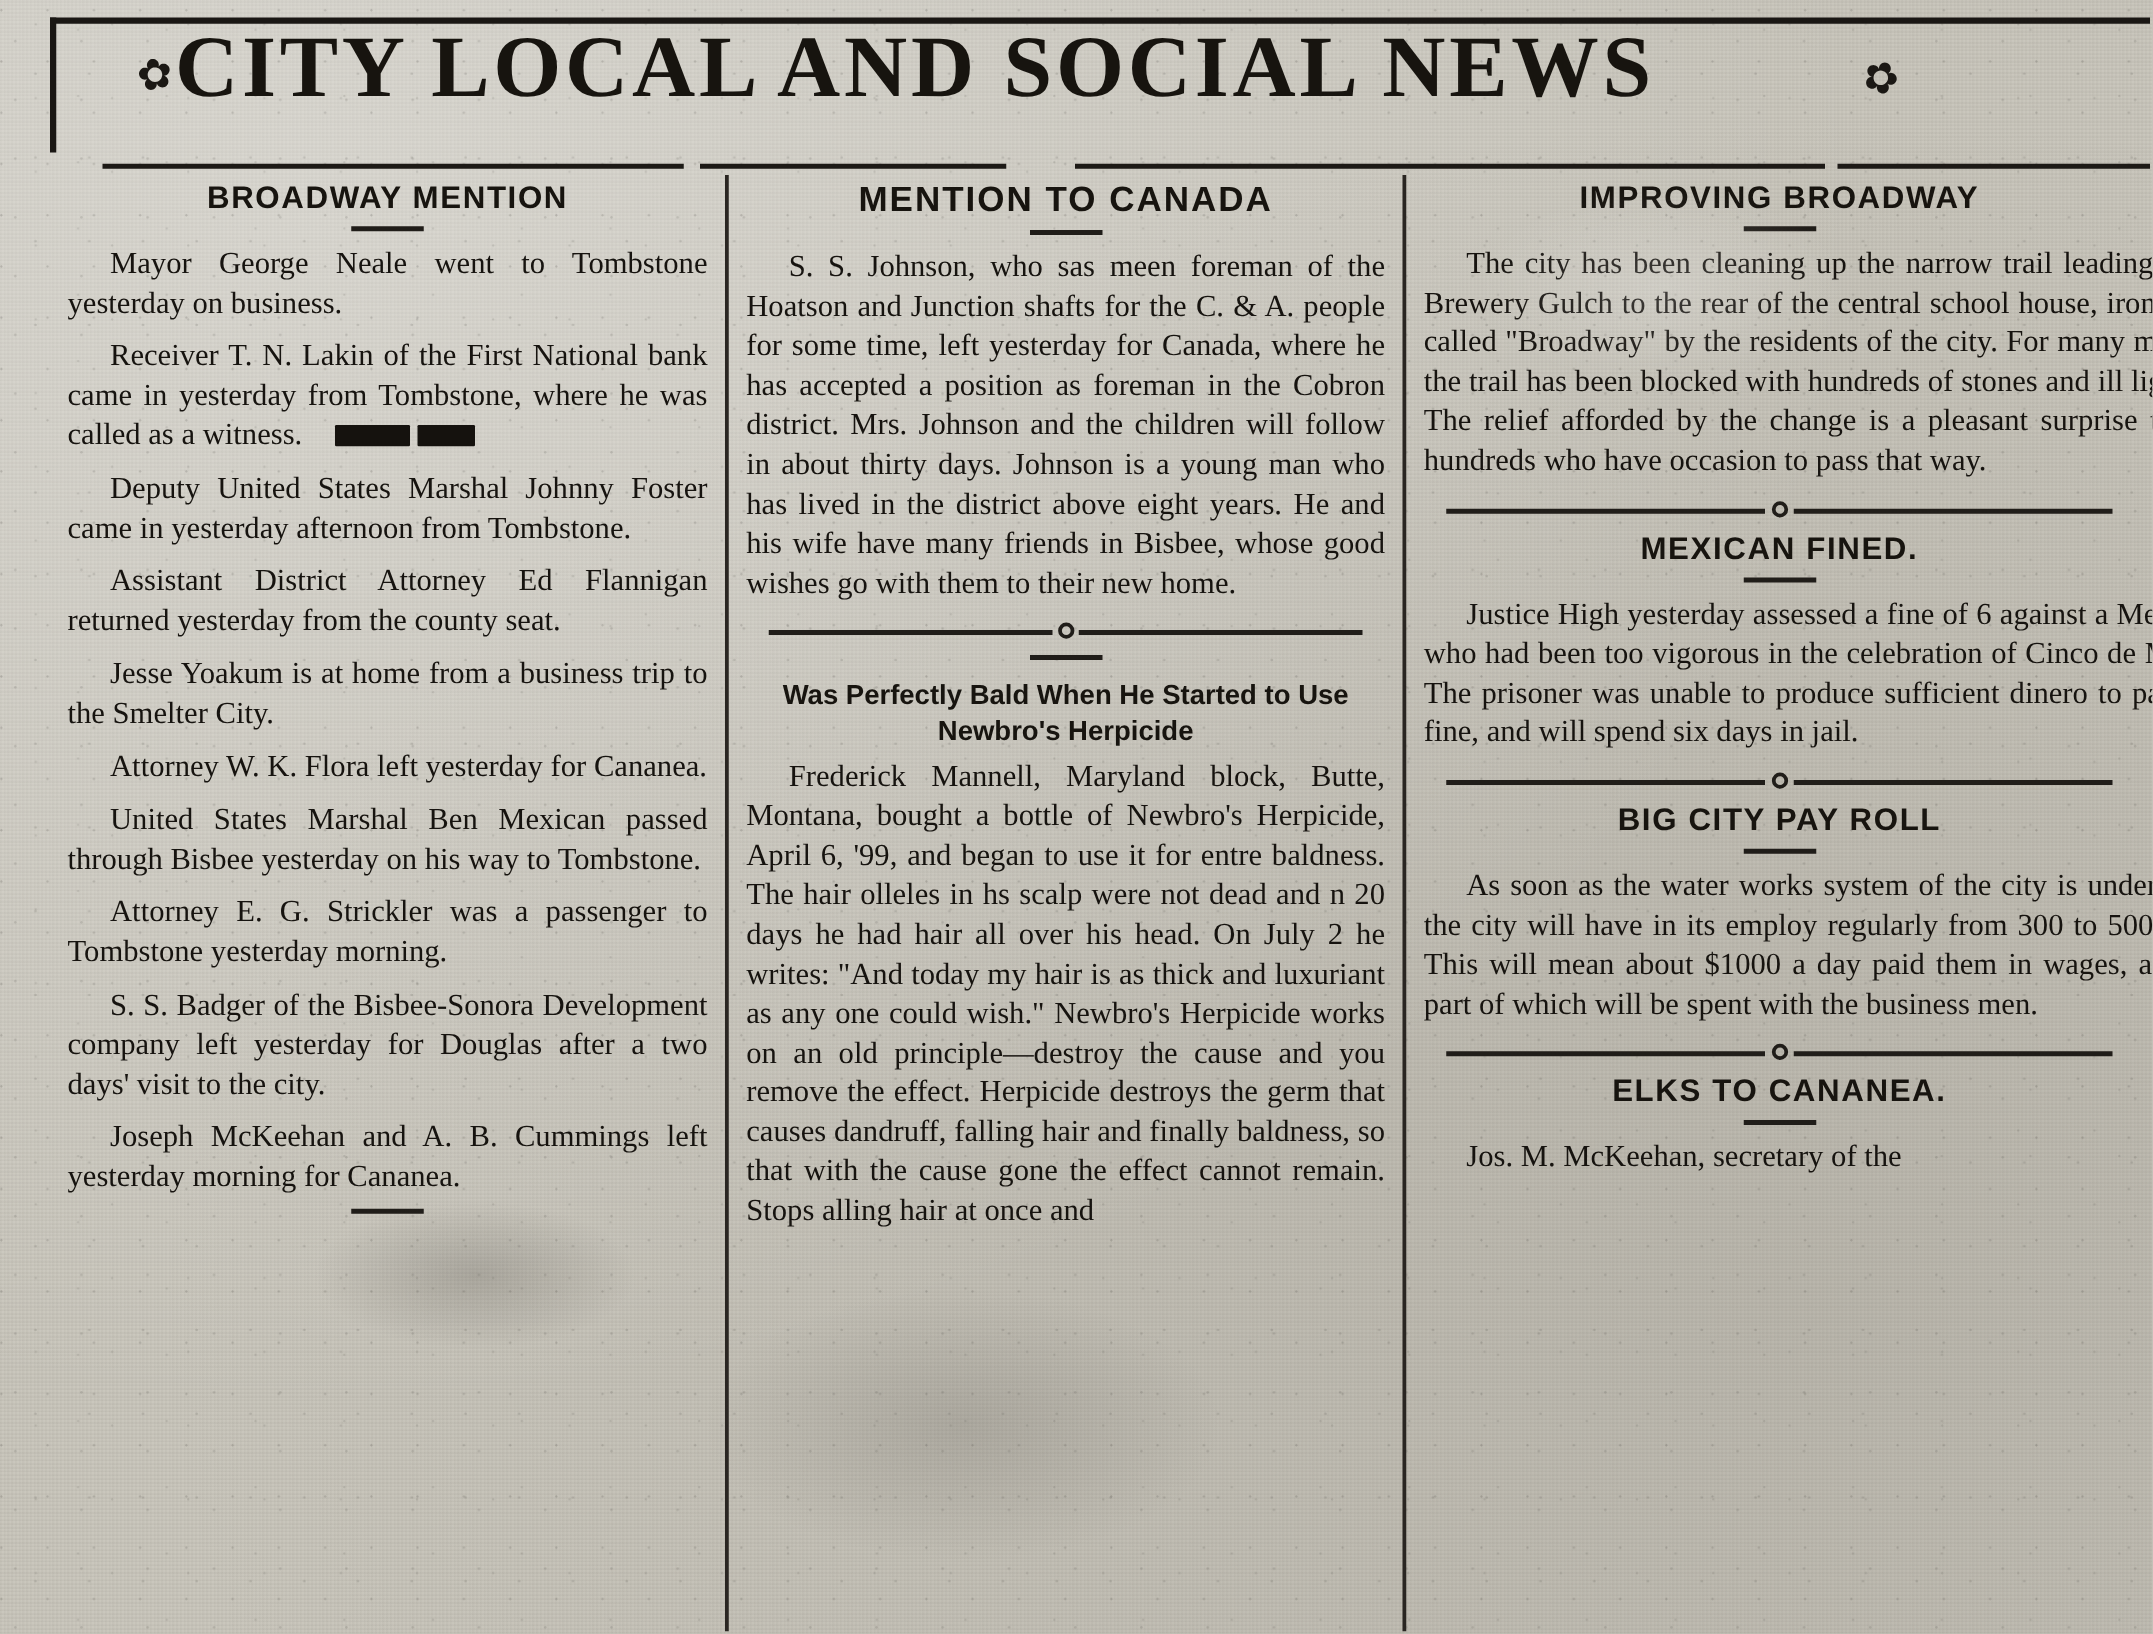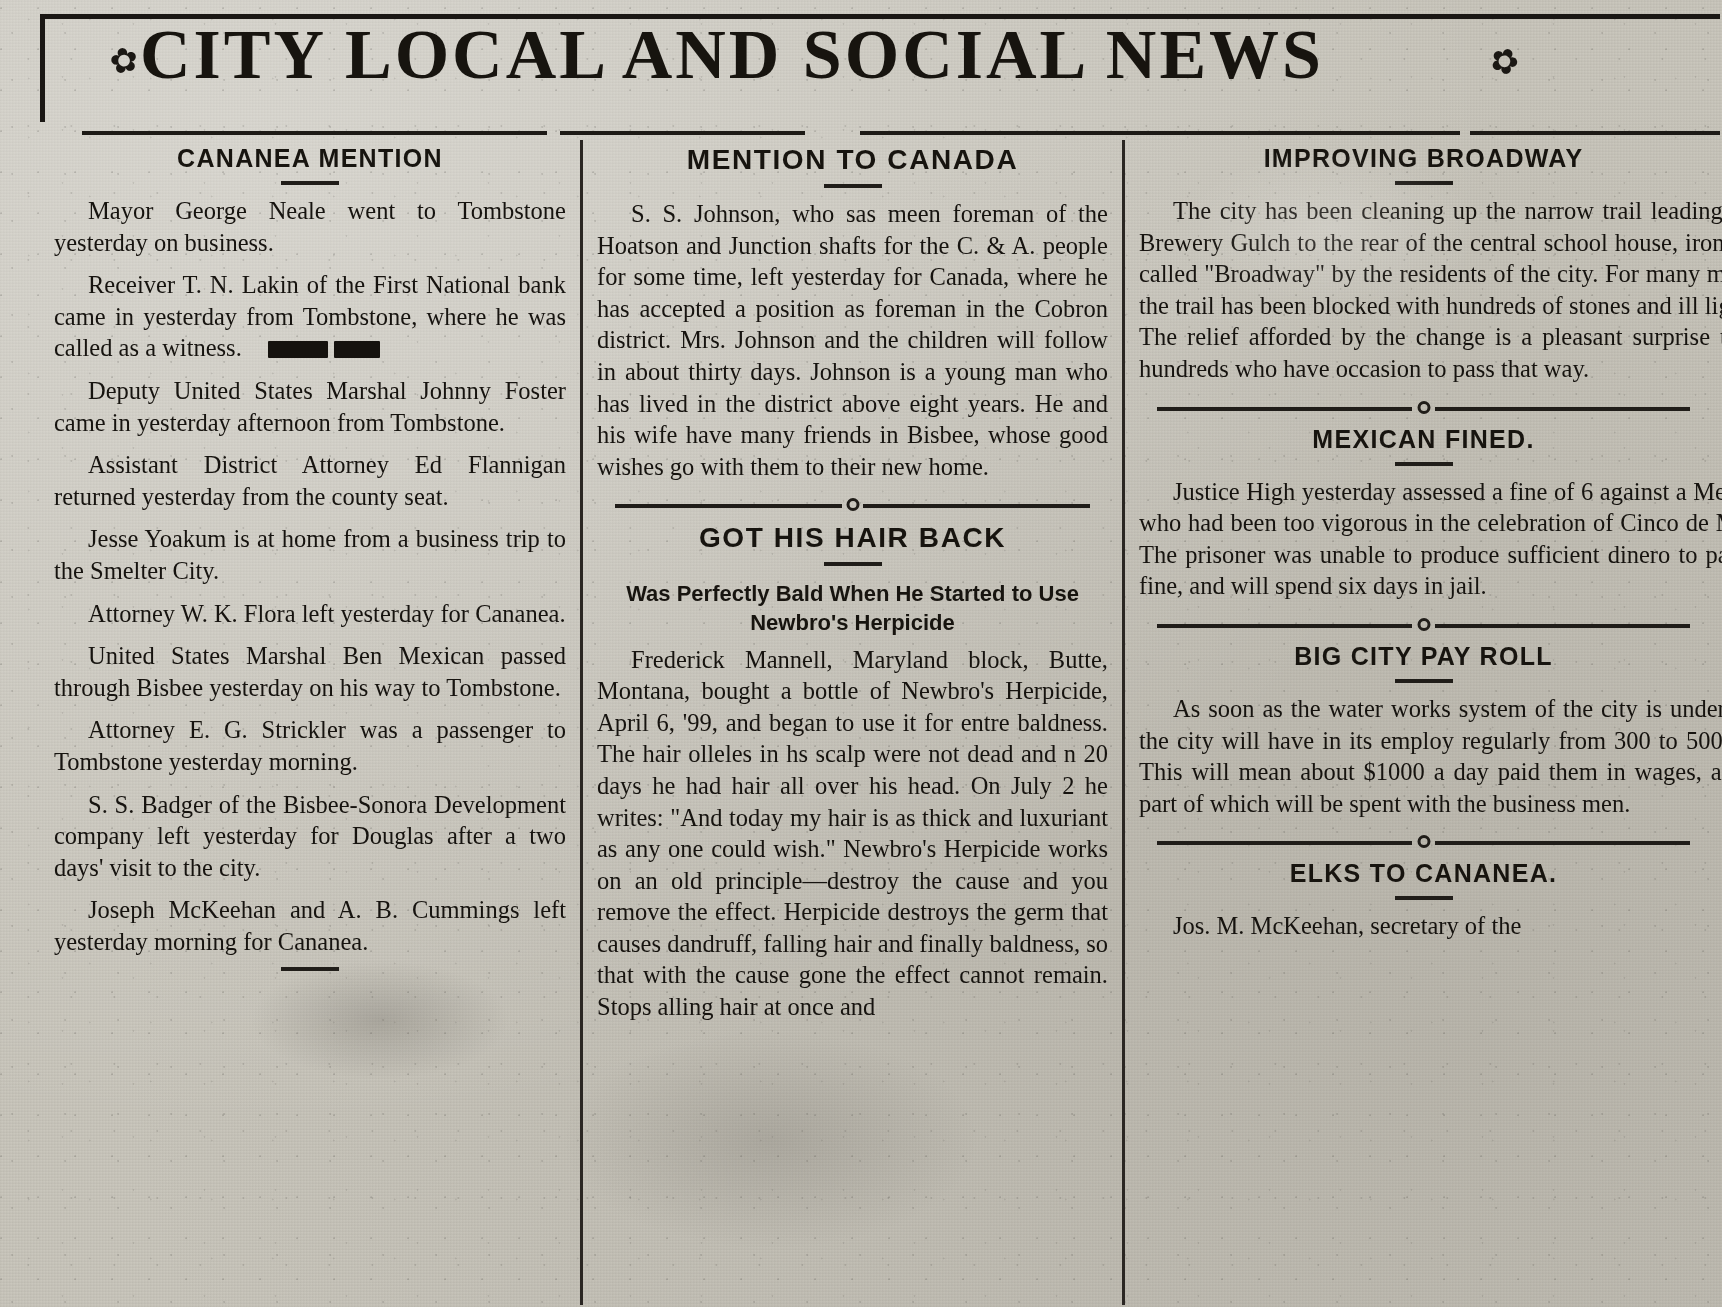--- a/index.html
+++ b/index.html
@@ -228,21 +228,21 @@
     <div class="headline">CITY LOCAL AND SOCIAL NEWS</div>
     <div class="rule-under a"></div>
     <div class="rule-under b"></div>
     <div class="rule-under c"></div>
     <div class="rule-under d"></div>
   </div>
 
   <div class="columns">
 
     <div class="col col-1">
-      <div class="sechead">CANANEA MENTION</div>
+      <div class="sechead">BROADWAY MENTION</div>
       <div class="dash"></div>
       <div class="body">
         <p>Mayor George Neale went to Tombstone yesterday on business.</p>
         <p><span>Receiver T. N. Lakin of the First National bank came in yesterday from Tombstone, where he was called as a witness.</span><span class="redaction r1"></span><span class="redaction r2"></span></p>
         <p>Deputy United States Marshal Johnny Foster came in yesterday afternoon from Tombstone.</p>
         <p>Assistant District Attorney Ed Flannigan returned yesterday from the county seat.</p>
         <p>Jesse Yoakum is at home from a business trip to the Smelter City.</p>
         <p>Attorney W. K. Flora left yesterday for Cananea.</p>
         <p>United States Marshal Ben Mexican passed through Bisbee yesterday on his way to Tombstone.</p>
         <p>Attorney E. G. Strickler was a passenger to Tombstone yesterday morning.</p>
@@ -256,21 +256,20 @@
       <div class="sechead big">MENTION TO CANADA</div>
       <div class="dash"></div>
       <div class="body">
         <p>S. S. Johnson, who sas meen foreman of the Hoatson and Junction shafts for the C. &amp; A. people for some time, left yesterday for Canada, where he has accepted a position as foreman in the Cobron district. Mrs. Johnson and the children will follow in about thirty days. Johnson is a young man who has lived in the district above eight years. He and his wife have many friends in Bisbee, whose good wishes go with them to their new home.</p>
       </div>
 
       <div class="divider-orn">
           <span></span>
         </div>
 
-      <div class="sechead big">GOT HIS HAIR BACK</div>
       <div class="dash"></div>
       <div class="subhead">Was Perfectly Bald When He Started to Use Newbro's Herpicide</div>
       <div class="body">
         <p>Frederick Mannell, Maryland block, Butte, Montana, bought a bottle of Newbro's Herpicide, April 6, '99, and began to use it for entre baldness. The hair olleles in hs scalp were not dead and n 20 days he had hair all over his head. On July 2 he writes: "And today my hair is as thick and luxuriant as any one could wish." Newbro's Herpicide works on an old principle—destroy the cause and you remove the effect. Herpicide destroys the germ that causes dandruff, falling hair and finally baldness, so that with the cause gone the effect cannot remain. Stops alling hair at once and</p>
       </div>
     </div>
 
     <div class="col col-3 col3-clip">
       <div class="sechead">IMPROVING BROADWAY</div>
       <div class="dash"></div>

